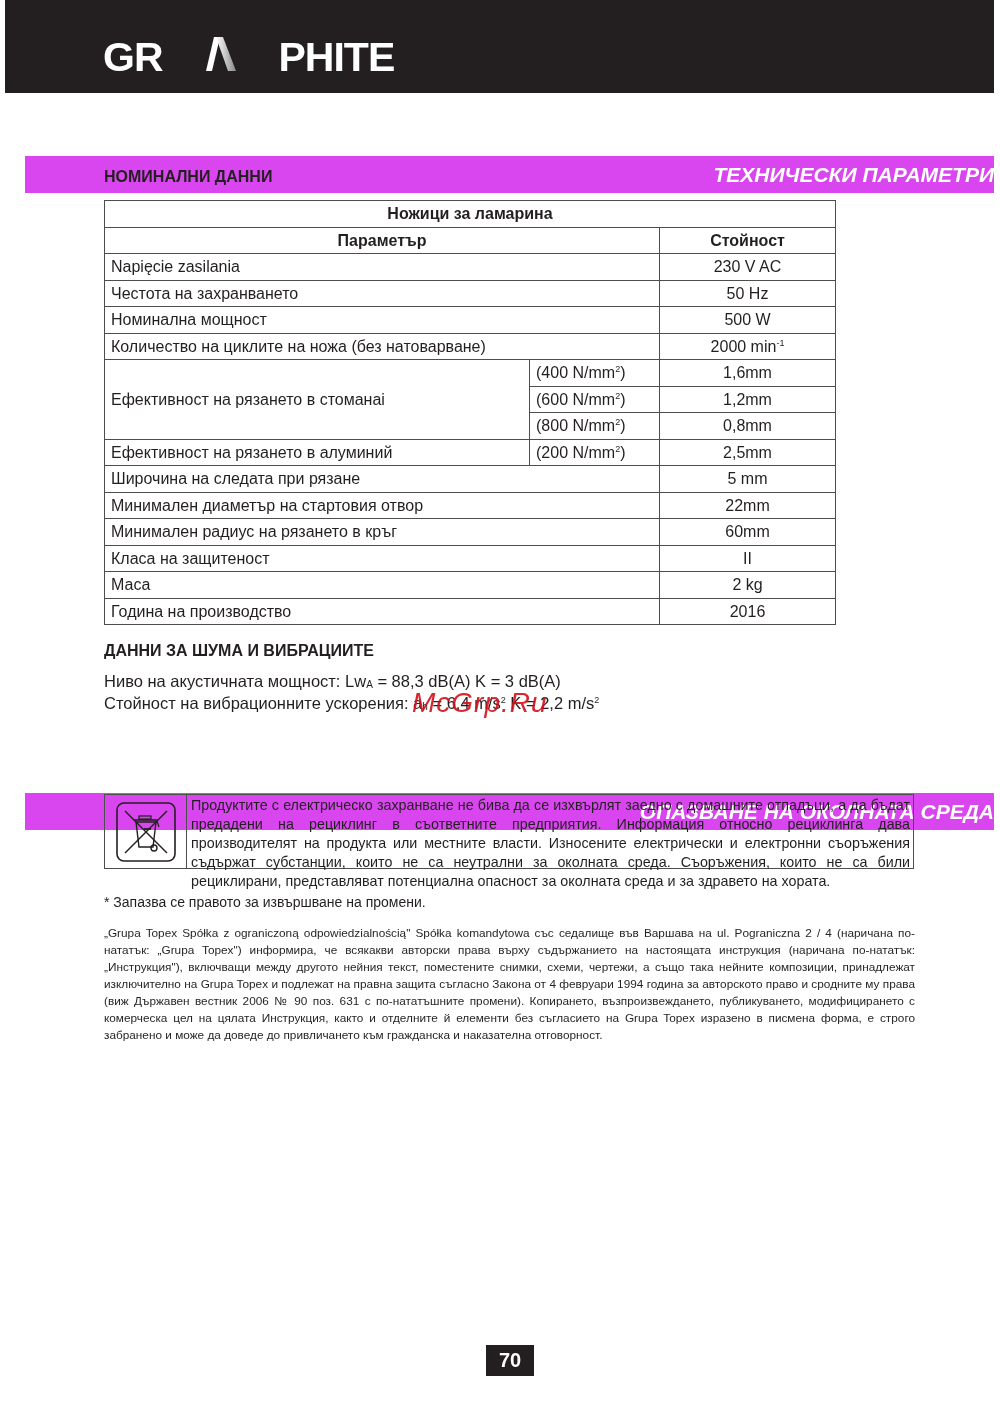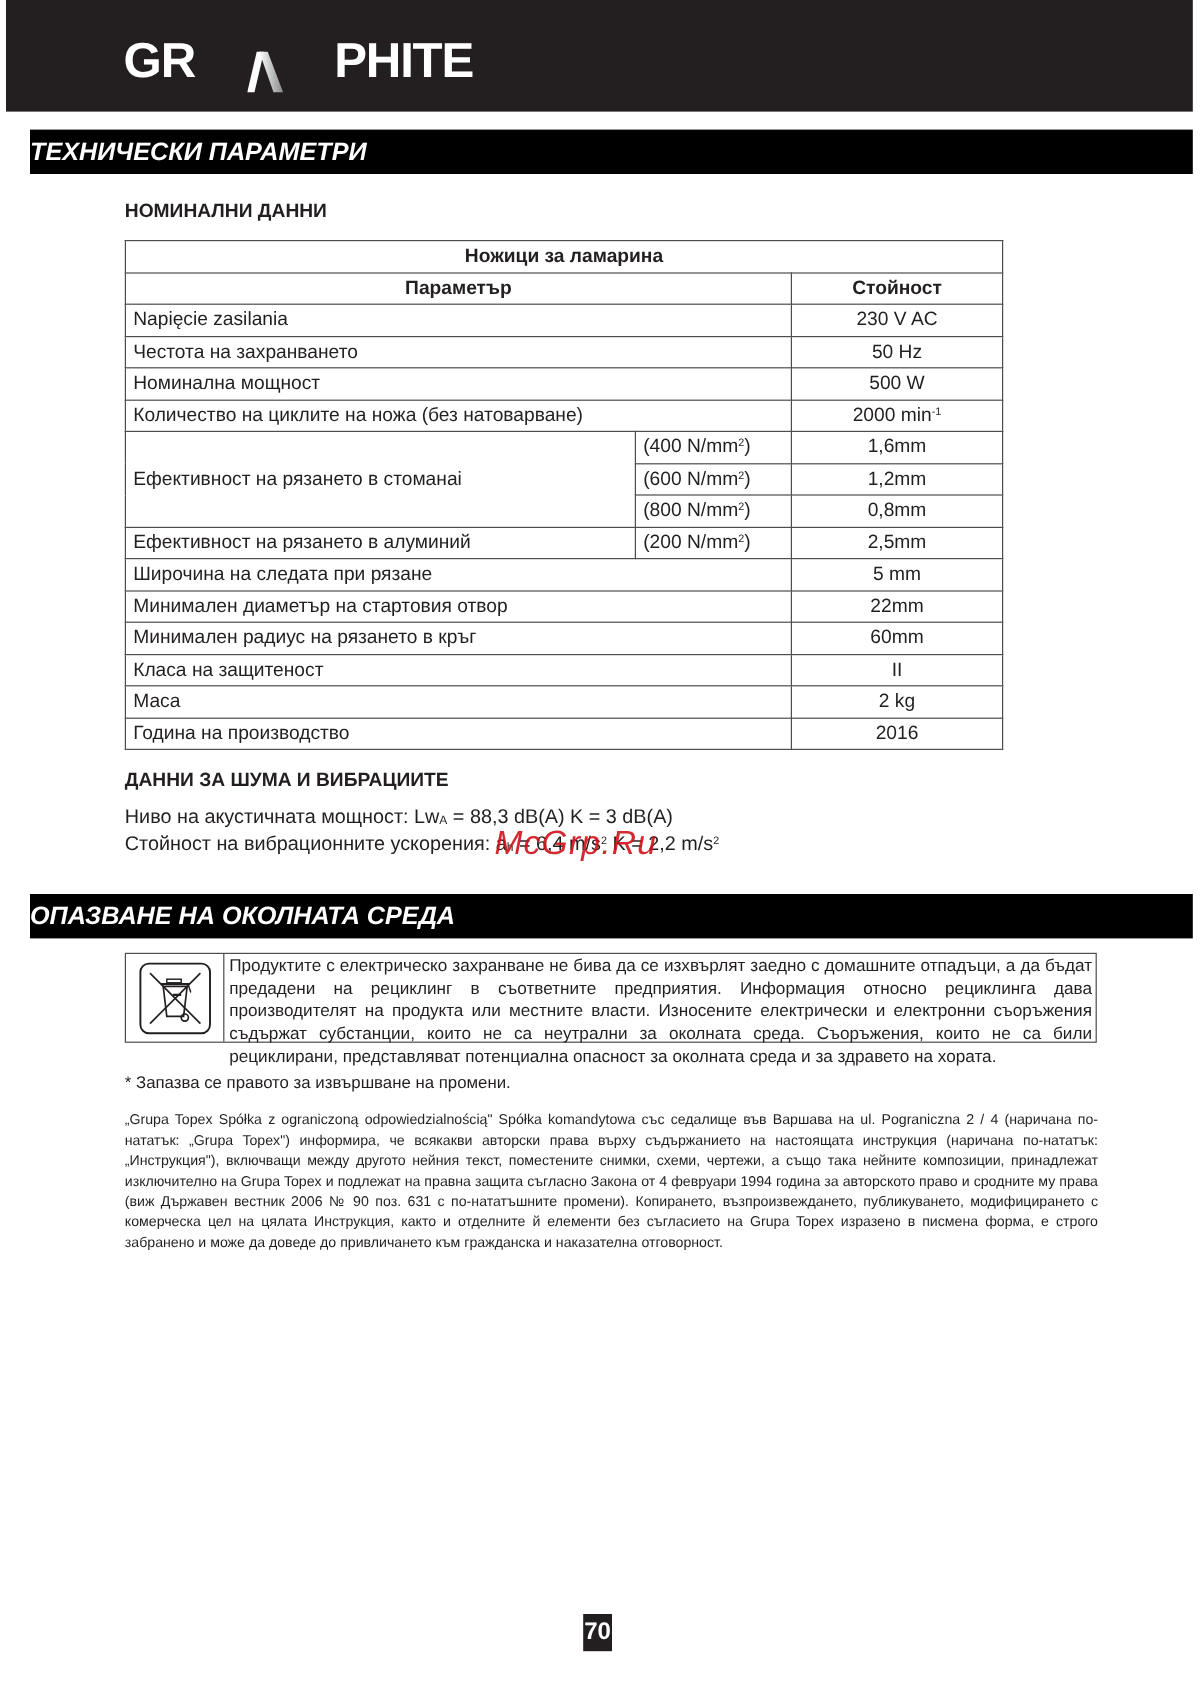--- a/index.html
+++ b/index.html
@@ -1,36 +1,36 @@
 <!DOCTYPE html>
 <html><head>
 <meta charset="utf-8">
 <style>
   html, body { margin:0; padding:0; }
   body { width:1000px; height:1415px; position:relative; background:#ffffff; font-family:"Liberation Sans", "DejaVu Sans", sans-serif; color:#231f20; overflow:hidden; }
   .header-band { position:absolute; left:5px; top:0; width:989px; height:93px; background:#231f20; }
-  .logo { position:absolute; left:103px; top:34px; height:40px; display:flex; align-items:flex-end; color:#fff; font-weight:bold; font-size:41px; letter-spacing:-1px; font-family:"Liberation Sans", sans-serif;gap:42px; }
+  .logo { position:absolute; left:103px; top:34px; height:40px; display:flex; align-items:flex-start; color:#fff; font-weight:bold; font-size:41px; letter-spacing:-1px; font-family:"Liberation Sans", sans-serif;gap:42px; }
   .logo .slash { display:inline-block; width:30px; height:34px; position:relative; margin:0 1px; }
-  .section-bar { position:absolute; left:25px; width:969px; height:37px; background:#000000; color:#fff; font-weight:bold; font-style:italic; font-size:21px; text-align:left; line-height:37px; }
+  .section-bar { position:absolute; left:25px; width:969px; height:37px; background:#d946ef; color:#fff; font-weight:bold; font-style:italic; font-size:21px; text-align:right; line-height:37px;margin-top:48px; }
   .subheading { position:absolute; left:104px; font-weight:bold; font-size:16px; color:#231f20; }
   table.spec { position:absolute; left:104px; top:200px; width:732px; border-collapse:collapse; font-size:16px; }
   table.spec td { border:1.5px solid #4d4d4f; height:25.5px; padding:0 6px; line-height:25px; }
   table.spec td.v { text-align:center; width:163px; }
   table.spec td.sub { width:117px; }
   table.spec .b { font-weight:bold; text-align:center; }
   sup { font-size:9px; vertical-align:top; position:relative; top:-3px; }
   sub { font-size:10px; vertical-align:bottom; position:relative; top:4px; }
   .noise { position:absolute; left:104px; top:670px; font-size:16.5px; line-height:22px; }
   .watermark { position:absolute; left:412px; top:687px; color:#d0121b; font-size:28px; font-style:italic; font-family:"Liberation Sans", sans-serif; opacity:0.9; letter-spacing:1px; }
   .recycle-box { position:absolute; left:104px; top:794px; width:810px; height:75px; border:1.5px solid #4d4d4f; box-sizing:border-box; display:flex; }
   .recycle-icon-cell { width:81px; border-right:1.5px solid #4d4d4f; display:flex; align-items:center; justify-content:center; }
   .recycle-text { flex:1; padding:1px 3px 0 4px; font-size:14.3px; line-height:19px; text-align:justify; }
   .note { position:absolute; left:104px; top:894px; font-size:14px; }
   .legal { position:absolute; left:104px; top:925px; width:811px; font-size:11.8px; line-height:17px; text-align:justify; }
-  .page-num { position:absolute; left:486px; top:1345px; width:24px; height:31px; background:#231f20; color:#fff; font-weight:bold; font-size:20px; text-align:center; line-height:31px; }
+  .page-num { position:absolute; left:486px; top:1345px; width:48px; height:31px; background:#231f20; color:#fff; font-weight:bold; font-size:20px; text-align:center; line-height:31px; }
 </style>
 </head>
 <body>
 
 <div class="header-band"></div>
 <div class="logo">
   <span>GR</span>
   <span class="slash">
     <svg width="30" height="34" viewBox="0 0 30 34">
       <defs>

